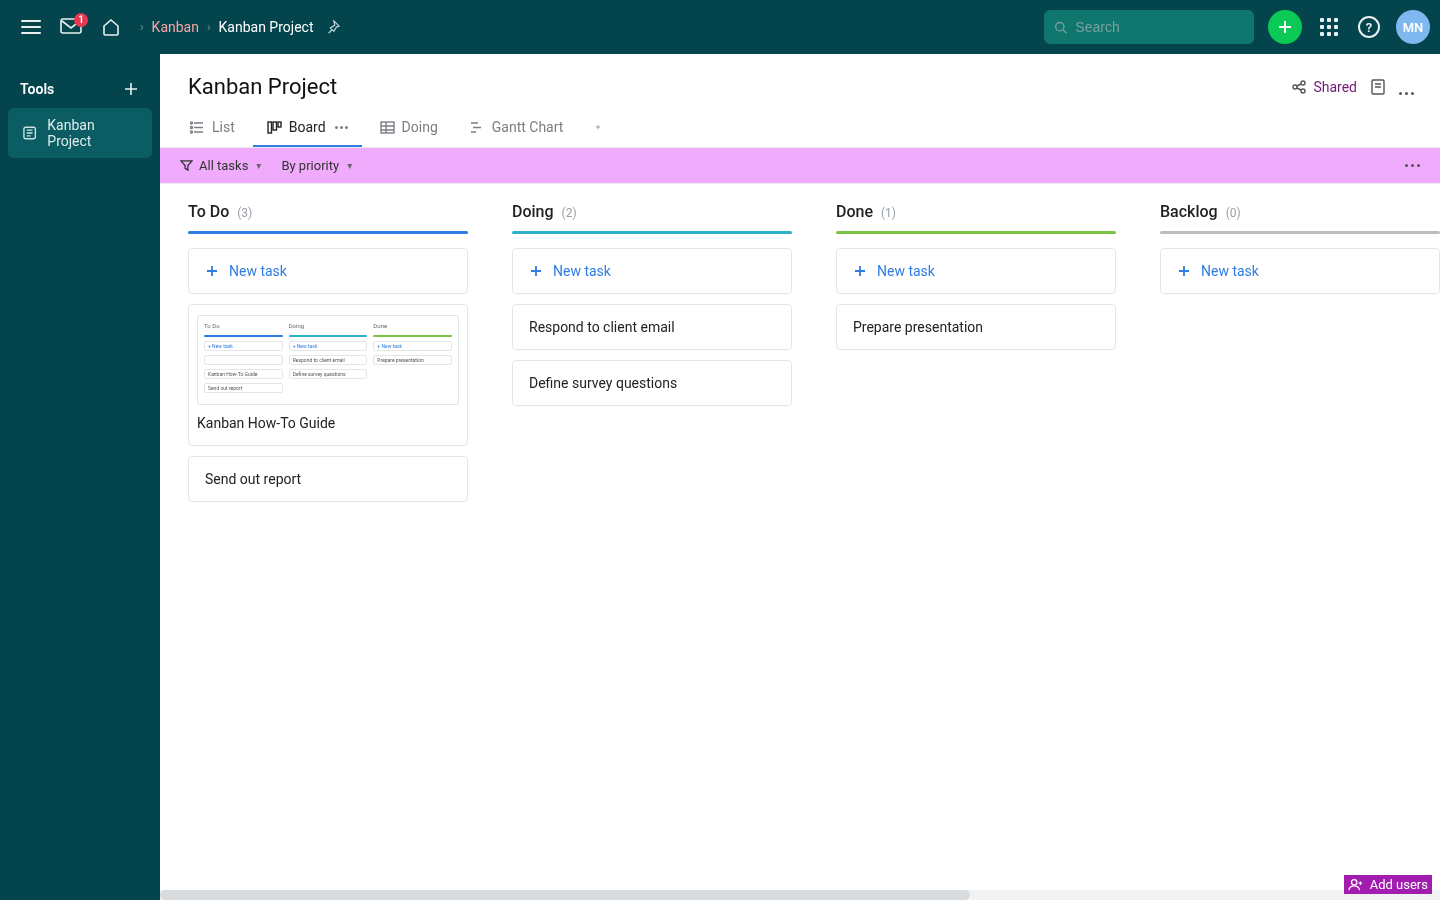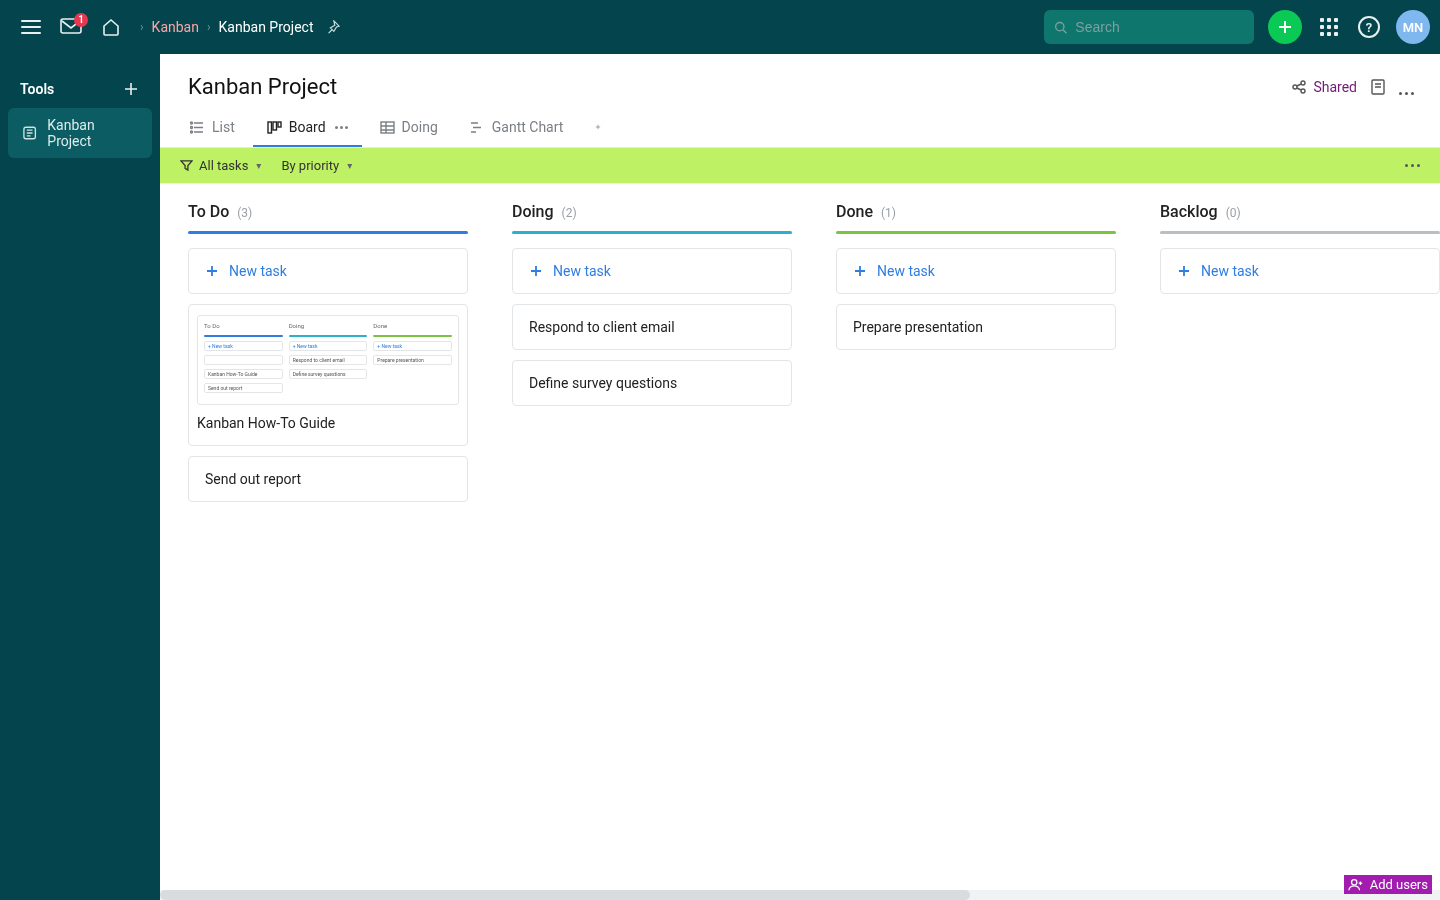--- a/index.html
+++ b/index.html
@@ -111,21 +111,21 @@
     border-bottom: 2px solid transparent;
   }
   .tab.active { color: #222; border-bottom-color: #2f7de1; }
   .tab svg { display:block; }
   .tab-dots { display:flex; gap:2px; margin-left:2px;}
   .tab-dots span{width:3px;height:3px;background:#7a7f85;border-radius:50%;}
   .tab-plus { width: 34px; display:flex;align-items:center;justify-content:center;color:#7a7f85;}
 
   .filterbar {
     display: flex; align-items: center; gap: 20px;
-    padding: 10px 20px; background: #bef264; border-bottom: 1px solid #eceeef;
+    padding: 10px 20px; background: #f0abfc; border-bottom: 1px solid #eceeef;
     font-size: 13px; color: #333;
   }
   .filter-pill { display: flex; align-items: center; gap: 6px; cursor: pointer; }
   .filter-spacer { flex:1; }
   .chev { font-size: 10px; color:#666; margin-left:2px;}
 
   .board {
     flex: 1; overflow-x: auto; overflow-y: hidden;
     padding: 18px 0 0 28px;
     display: flex; gap: 44px;

